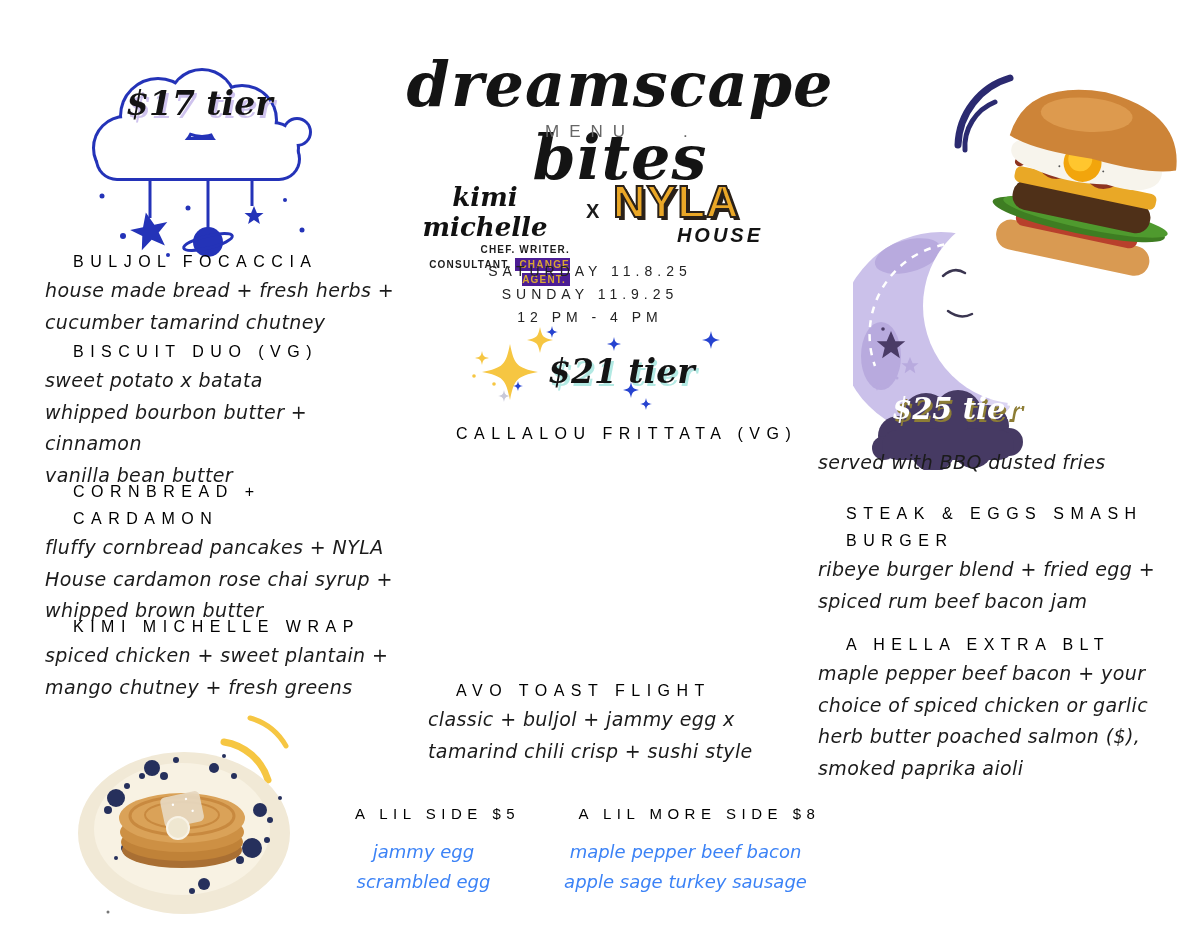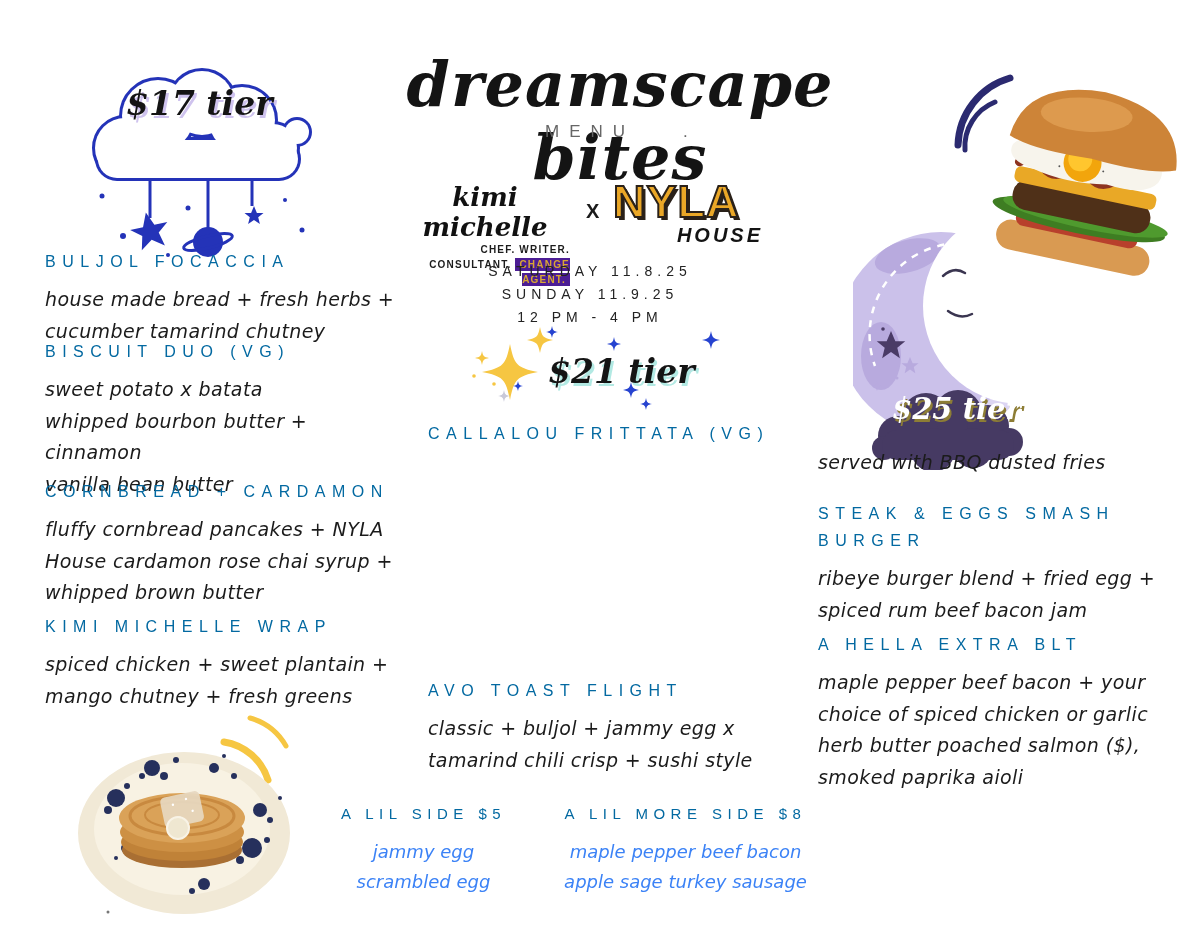--- a/index.html
+++ b/index.html
@@ -1,23 +1,23 @@
 <!DOCTYPE html>
 <html><head>
 <meta charset="utf-8">
 <style>
   html,body{margin:0;padding:0;background:#ffffff;}
   #canvas{position:relative;width:1200px;height:927px;background:#fff;overflow:hidden;
           font-family:"Liberation Sans",sans-serif;}
   .abs{position:absolute;}
   .heading{font-family:"Liberation Sans",sans-serif;font-size:16px;letter-spacing:6.5px;
-           color:#0369a1;white-space:pre-line;line-height:27px;}
+           color:#000000;white-space:pre-line;line-height:27px;margin-left:28px;}
   .heading.small{font-size:15px;letter-spacing:5.5px;}
   .hand{font-family:"DejaVu Sans",sans-serif;font-style:italic;font-size:19px;
-        letter-spacing:.4px;color:#1b1b1b;white-space:pre-line;line-height:31.5px;margin-top:9px;}
+        letter-spacing:.4px;color:#1b1b1b;white-space:pre-line;line-height:31.5px;}
   .script{font-family:"DejaVu Serif",serif;font-style:italic;font-weight:bold;color:#141414;}
   .title{font-size:62px;letter-spacing:1px;}
   .menu-sub{font-size:17px;letter-spacing:10px;color:#666;}
   .event-line{font-size:14px;letter-spacing:5px;color:#232323;line-height:23px;text-align:center;white-space:nowrap;}
   .tier-label{font-size:33px;}
   .t17{text-shadow:2.5px 2.5px 0 #cfc3ee;}
   .t21{text-shadow:2.5px 2.5px 0 #b2e9e3;}
   .t25{color:#ffffff;font-size:29px;text-shadow:2px 2.5px 0 #8d7d35;}
   .kimi-script{font-size:26px;color:#111;}
   .kimi-roles{font-size:10px;letter-spacing:1.2px;color:#1c1c1c;font-weight:bold;text-align:right;line-height:15px;}

